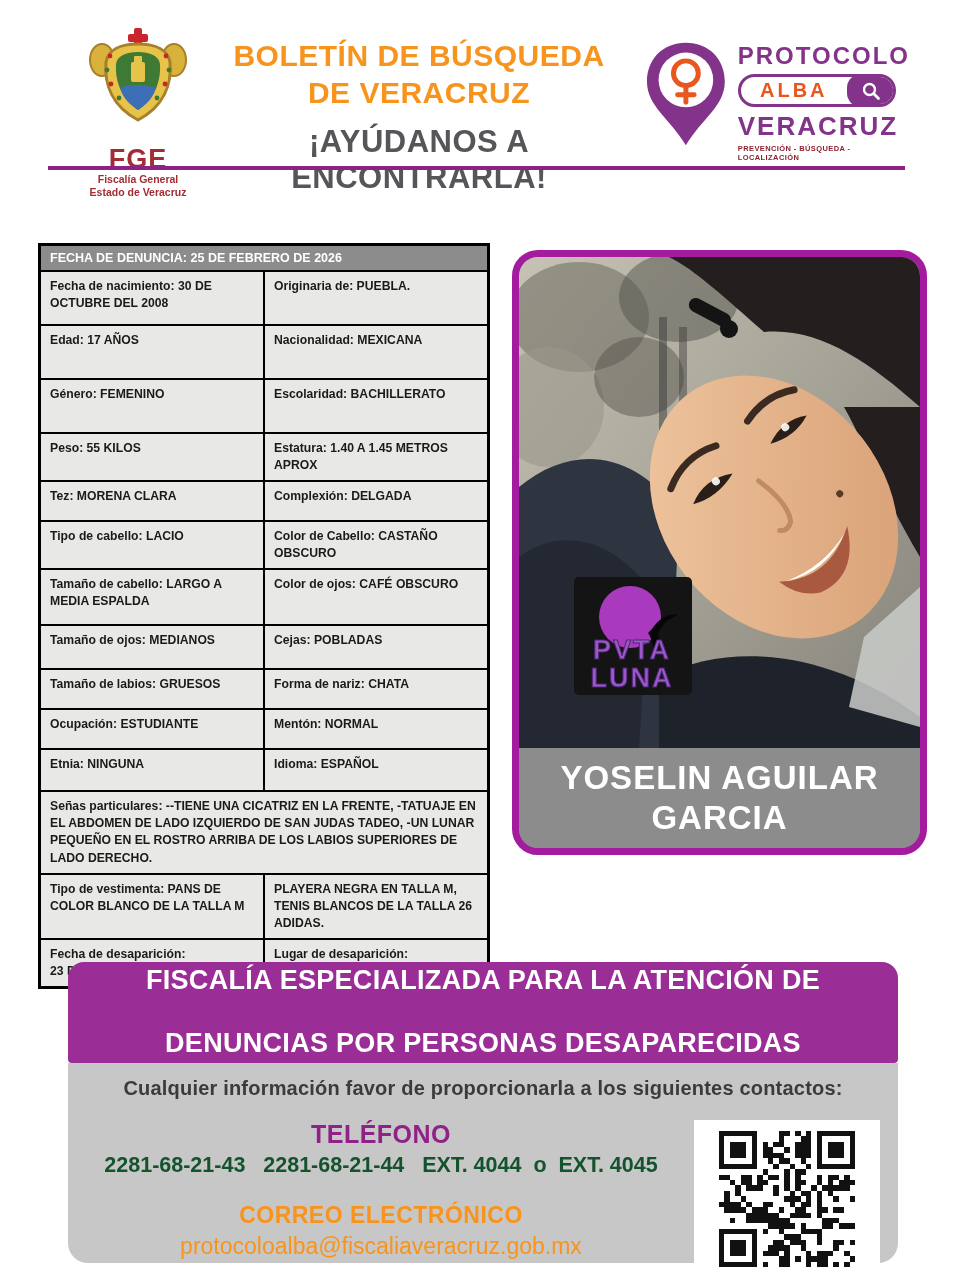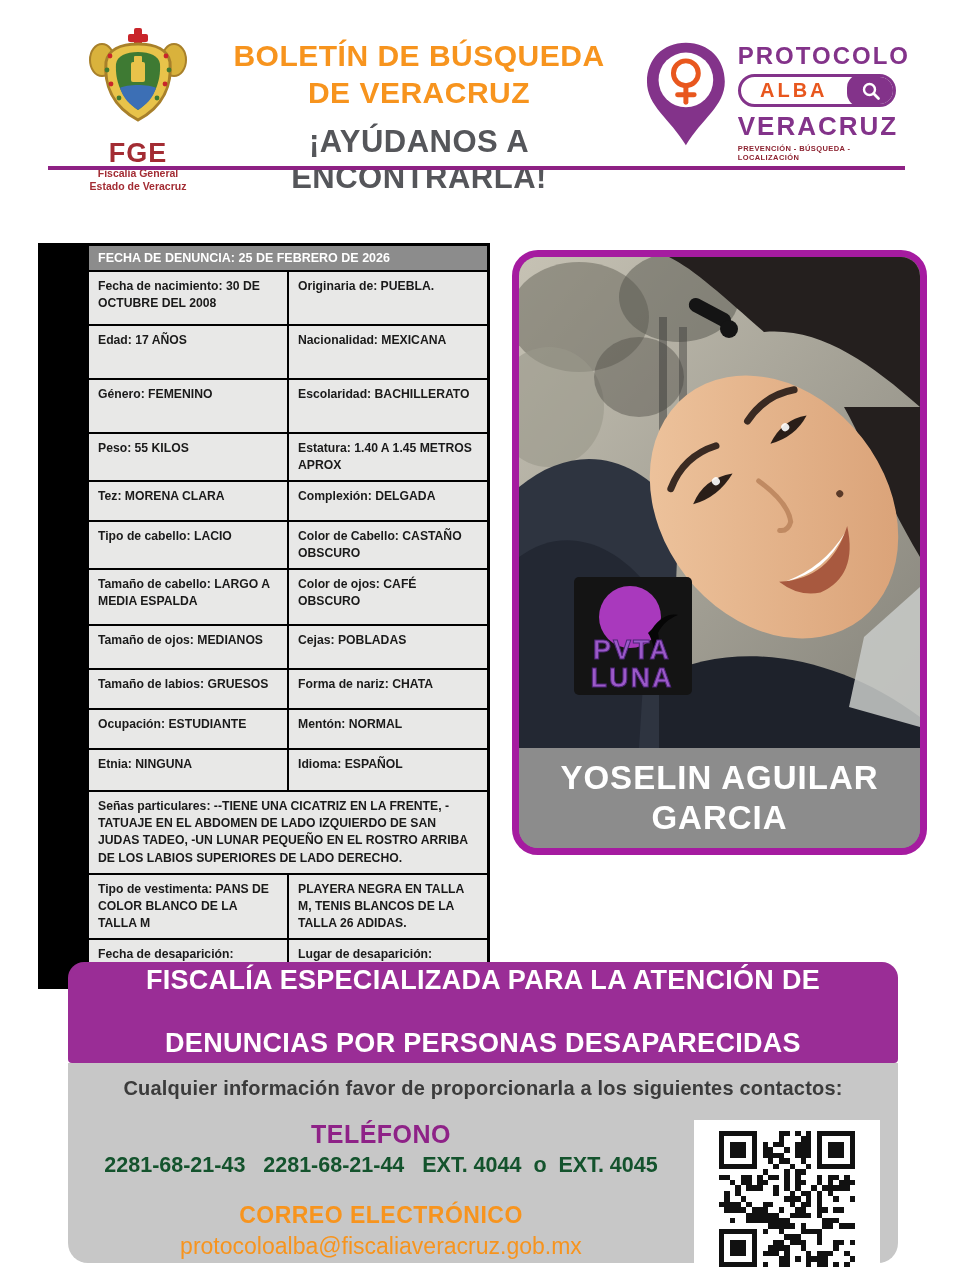--- a/index.html
+++ b/index.html
@@ -2,40 +2,40 @@
 <html><head>
 <meta charset="utf-8">
 <style>
   * { margin:0; padding:0; box-sizing:border-box; }
   html,body { background:#ffffff; }
   body { font-family:"Liberation Sans", sans-serif; }
   .page { position:relative; width:954px; height:1280px; background:#ffffff; overflow:hidden; }
 
   
   .fge-block { position:absolute; left:78px; top:26px; width:120px; text-align:center; }
-  .fge-acronym { font-size:27px; font-weight:800; color:#A32C33; letter-spacing:1px; line-height:1; margin-top:14px; }
+  .fge-acronym { font-size:27px; font-weight:800; color:#A32C33; letter-spacing:1px; line-height:1; margin-top:20px; }
   .fge-org { font-size:10.5px; font-weight:700; color:#A32C33; line-height:1.25; }
 
   .title-block { position:absolute; left:178px; top:38px; width:482px; text-align:center; }
   .main-title { font-size:30px; font-weight:800; color:#F7941E; line-height:1.23; letter-spacing:0.5px; }
   .sub-title { margin-top:12px; font-size:31px; font-weight:800; color:#55565A; letter-spacing:0.5px; }
 
   .alba-block { position:absolute; left:642px; top:28px; width:268px; display:flex; gap:8px; }
   .alba-text { padding-top:14px; }
   .alba-protocolo { font-size:24px; color:#83338A; letter-spacing:2px; font-weight:600; }
   .alba-pill { margin-top:4px; display:flex; align-items:center; width:158px; height:33px; border:3px solid #83338A; border-radius:17px; overflow:hidden; background:#fff; }
   .alba-pill-name { flex:1; text-align:center; font-size:20px; font-weight:800; color:#E8571E; letter-spacing:3px; }
   .alba-pill-lens { width:48px; height:33px; background:#83338A; border-radius:14px; display:flex; align-items:center; justify-content:center; margin-right:-2px; }
   .alba-veracruz { margin-top:4px; font-size:26px; color:#83338A; letter-spacing:2px; font-weight:700; }
   .alba-tagline { margin-top:2px; font-size:7.5px; font-weight:700; color:#8C2230; letter-spacing:0.4px; }
 
   .divider { position:absolute; left:48px; top:166px; width:857px; height:4px; background:#8E2184; }
 
   
-  .rtable { position:absolute; left:38px; top:243px; width:452px; border:2px solid #000; background:#000;padding-left:48px; }
+  .rtable { position:absolute; left:38px; top:243px; width:452px; border:2px solid #000; background:#000; }
   .thead { background:#8C8C8C; color:#fff; font-weight:700; font-size:12.5px; padding:5px 9px; border:1px solid #000; min-height:26px; }
   .trow { display:grid; grid-template-columns:1fr 1fr; }
   .tcell { background:#E8E8E7; border:1px solid #000; padding:6px 9px; font-weight:700; font-size:12.2px; color:#1A1A1A; line-height:1.4; white-space:pre-line; }
   .tfull { display:block; }
   .h54{min-height:54px}.h56{min-height:56px}.h36{min-height:36px}.h40{min-height:40px}
   .h44{min-height:44px}.h46{min-height:46px}.h42{min-height:42px}
 
   
   .photo-card { position:absolute; left:496px; top:250px; width:415px; height:605px; border:7px solid #A51BA0; border-radius:26px; overflow:hidden; background:#8C8C8C;margin-left:16px; }
   .photo-area { width:100%; height:491px; display:block; }

